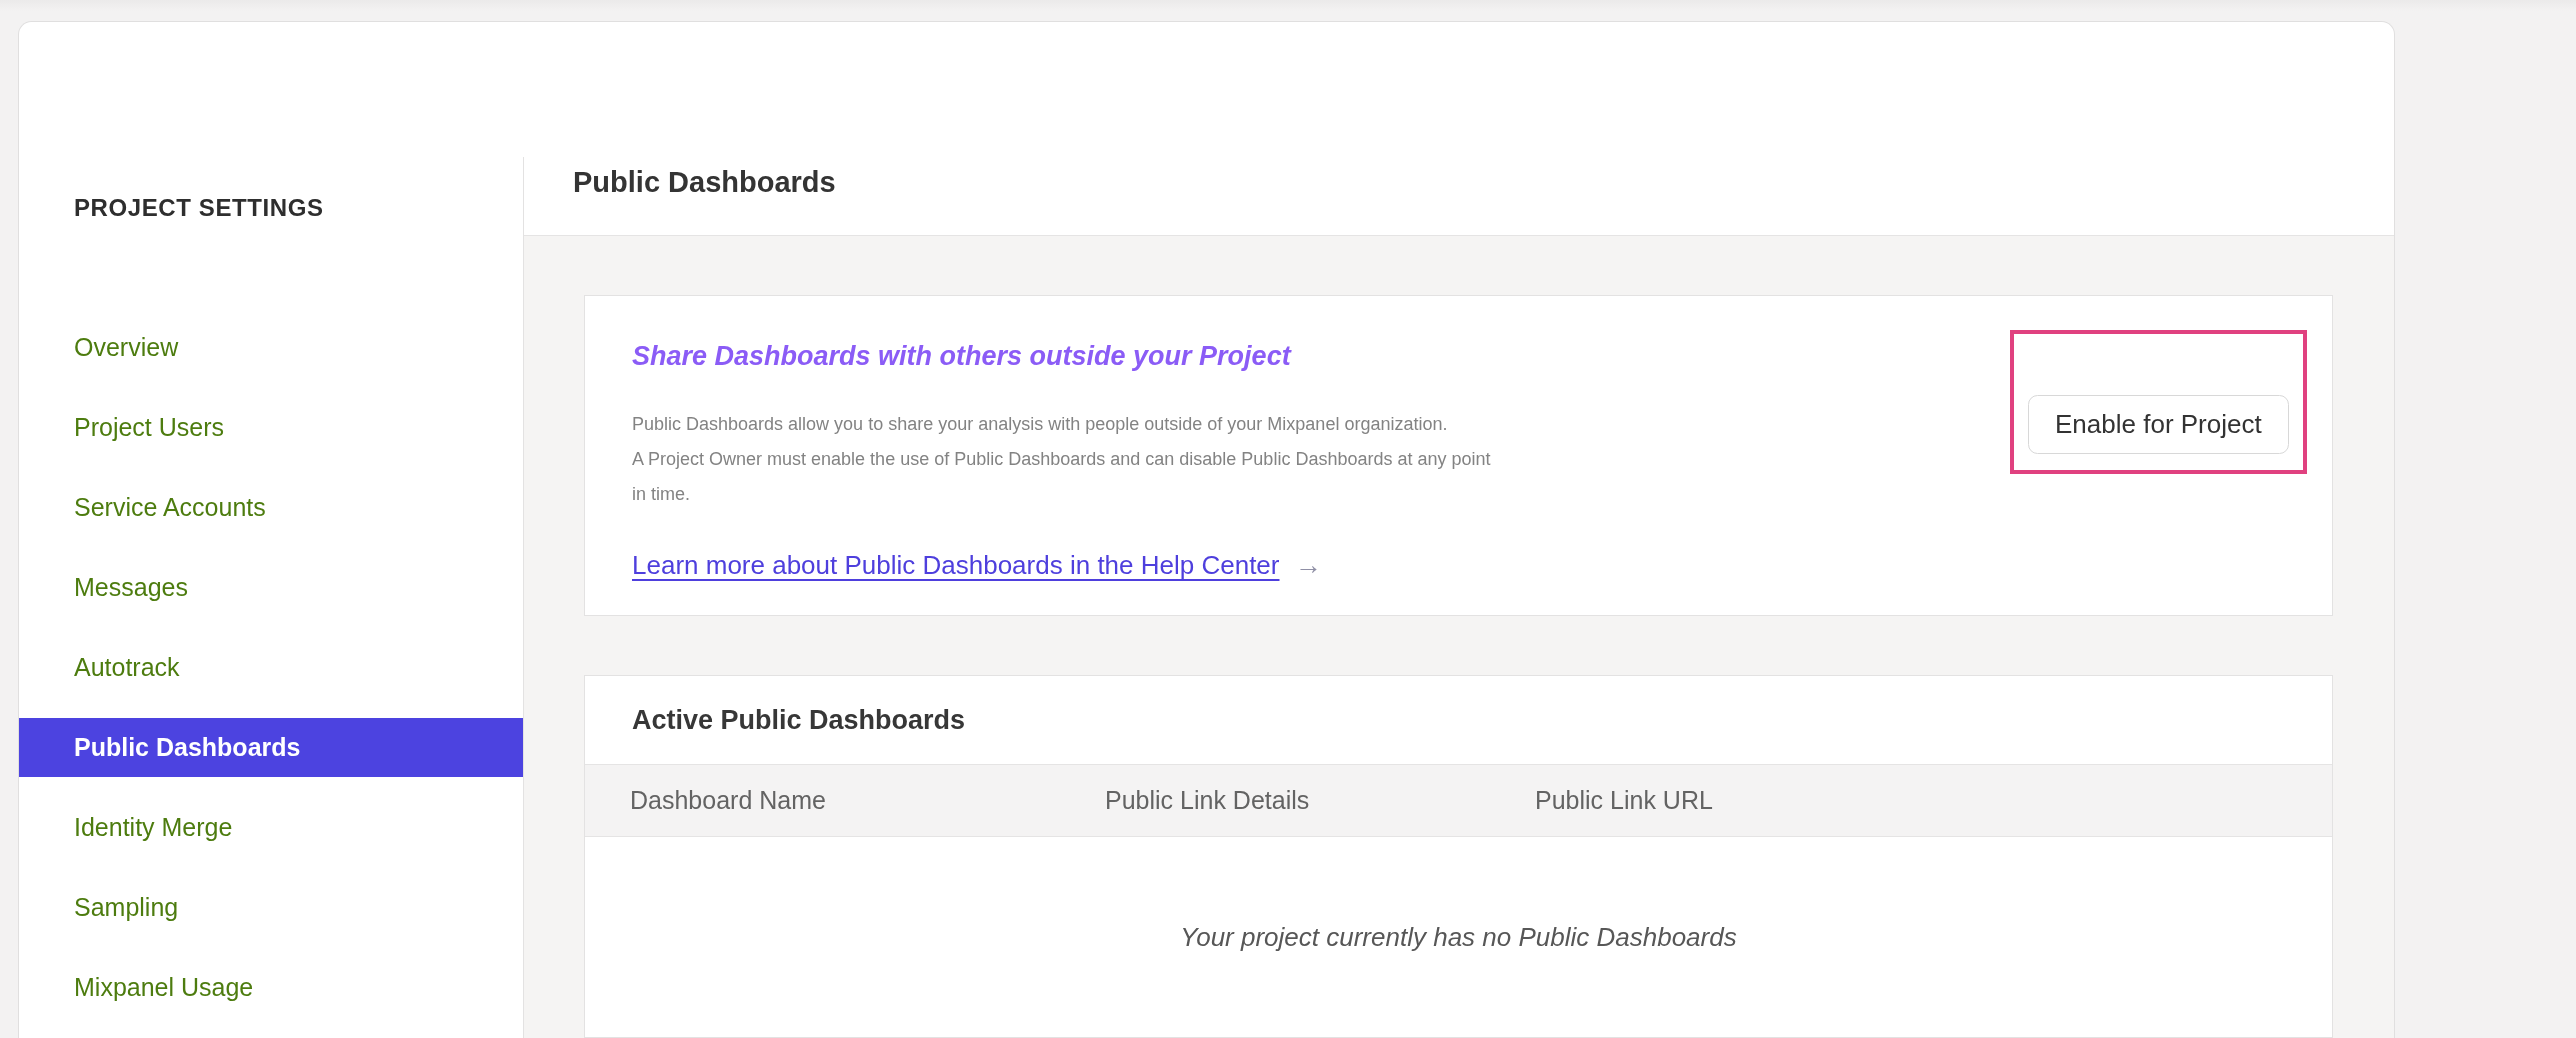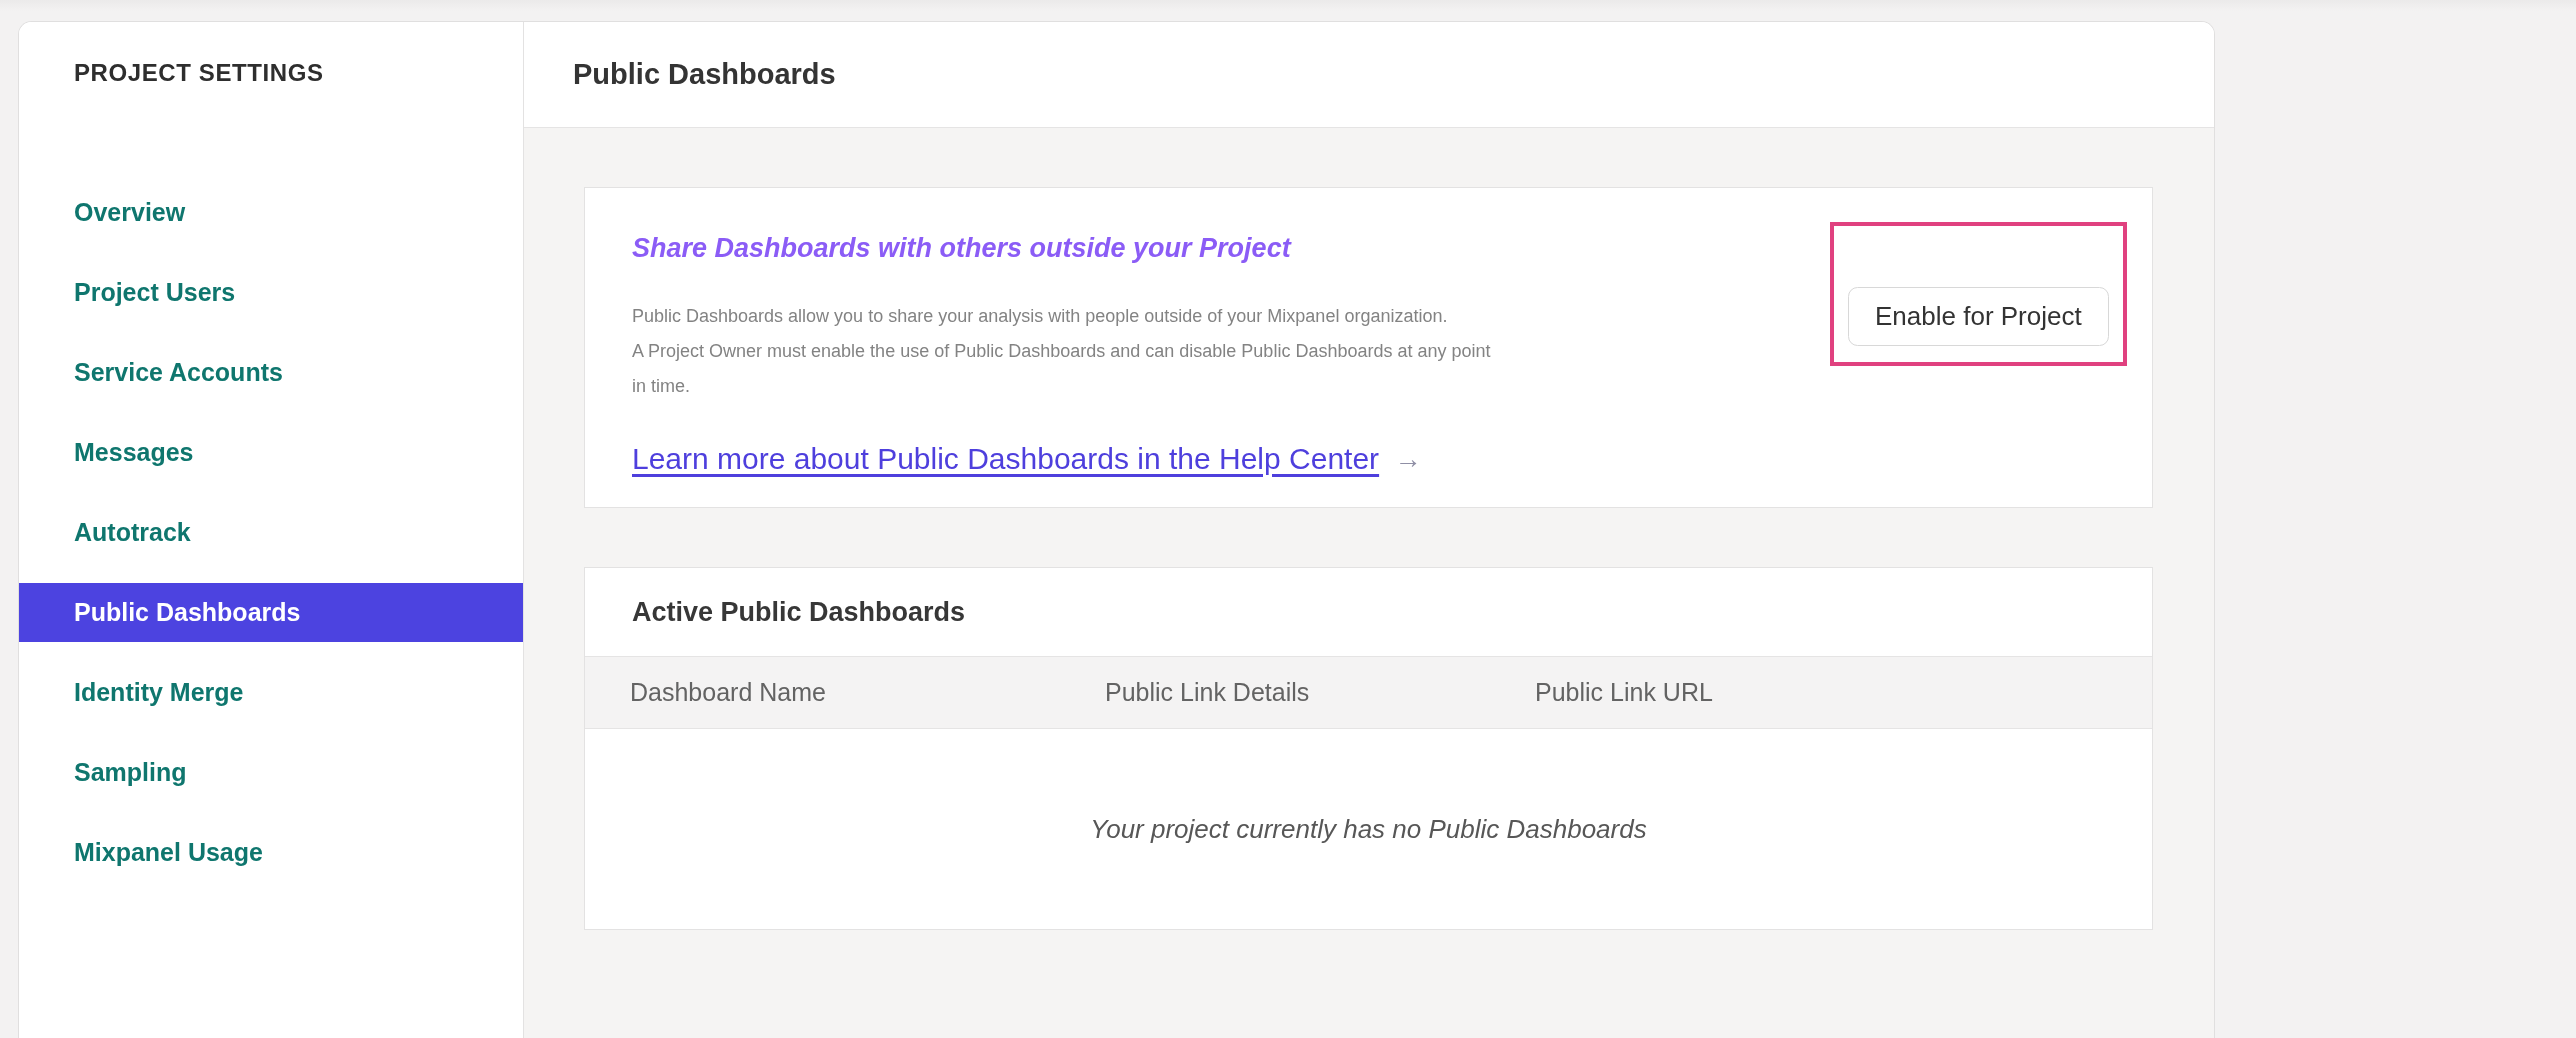--- a/index.html
+++ b/index.html
@@ -11,47 +11,48 @@
   }
   body::before {
     content: ""; display: block; position: absolute;
     left: 0; top: 0; width: 2576px; height: 11.4px;
     background: linear-gradient(#eBeaea, #f3f2f2);
   }
 
   
   .window {
     position: absolute; left: 18px; top: 21px;
-    width: 2197px; height: 1017px;
+    width: 2377px; height: 1017px;
     background: #ffffff;
     border: 1px solid #e0dfdf; border-bottom: none;
     border-radius: 13.4px 13.4px 0 0;
     display: flex; flex-direction: row;
     overflow: hidden;
+    align-items: flex-end;
   }
 
   
   .sidebar {
     width: 505px; flex: 0 0 505px;
     background: #ffffff;
     border-right: 1px solid #e3e2e2;
     display: flex; flex-direction: column;
   }
   .sidebar-title {
     padding: 35px 0 0 55px;
     font-size: 24px; font-weight: 700; letter-spacing: 0.6px;
     color: #2e2e2e; line-height: 32px;
   }
   .sidebar-nav { margin-top: 94px; display: flex; flex-direction: column; }
   .nav-item {
     height: 59px; margin-bottom: 21px;
     display: flex; align-items: center;
     padding-left: 55px;
-    font-size: 25px; color: #0f766e;
-    cursor: pointer; user-select: none; font-weight: bold;
+    font-size: 25px; color: #4d7c0f;
+    cursor: pointer; user-select: none;
   }
   .nav-item.selected {
     background: #4C43E0; color: #ffffff; font-weight: 700;
   }
 
   
   .main { flex: 1 1 auto; display: flex; flex-direction: column; min-width: 0; }
   .main-header {
     height: 106px; flex: 0 0 106px;
     background: #ffffff; border-bottom: 1px solid #e5e4e4;
@@ -79,21 +80,21 @@
     font-size: 27px; font-weight: 600; color: #8b5cf6;
     line-height: 32px; margin-bottom: 35px; font-style: italic;
   }
   .share-body-line {
     font-size: 18px; color: #838383; line-height: 35px;
   }
   .share-link-row {
     margin-top: 38px; display: flex; align-items: center; gap: 15.3px;
   }
   .share-link {
-    font-size: 30px; color: #4E3FDD; text-decoration: underline;
+    font-size: 26px; color: #4E3FDD; text-decoration: underline;
     text-underline-offset: 4.8px; cursor: pointer;
   }
   .share-link-arrow { font-size: 27px; color: #8F8FA5; }
 
   .enable-highlight {
     position: absolute; top: 34px; right: 25px;
     border: 4.8px solid #E0417F;
     background: #ffffff;
     padding: 15.3px 14.3px;
   }

